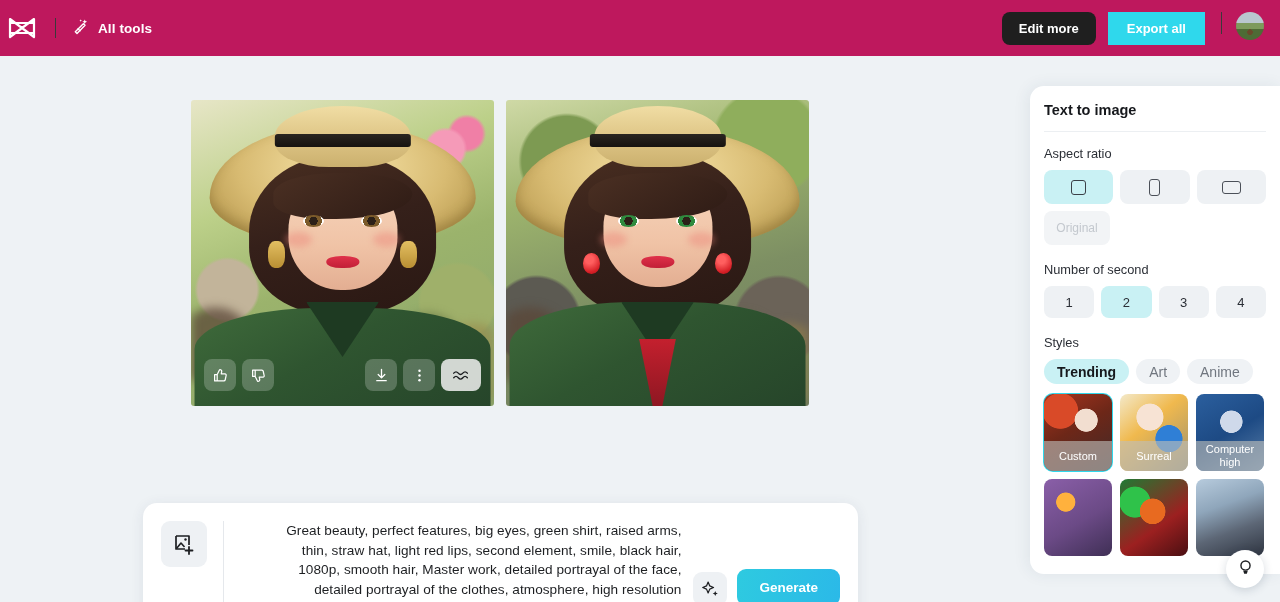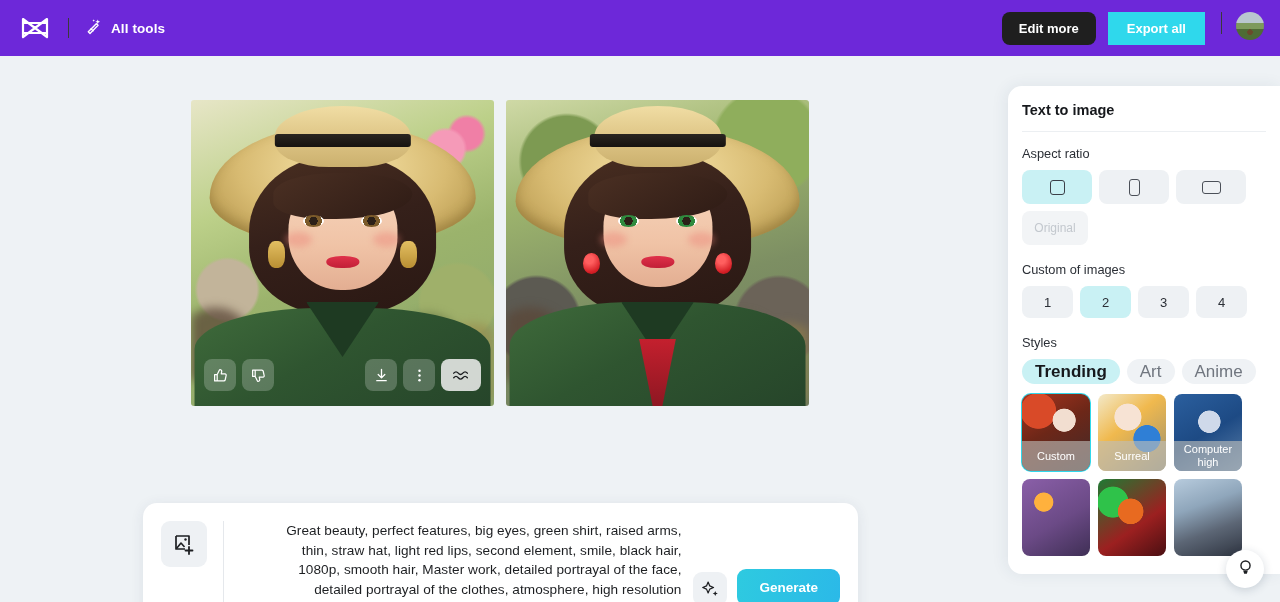--- a/index.html
+++ b/index.html
@@ -7,23 +7,23 @@
     width: 1280px; height: 602px;
     font-family: "Liberation Sans", sans-serif;
     background: #eef2f5;
     overflow: hidden;
   }
 
   
   .topbar {
     position: absolute; top: 0; left: 0;
     width: 1280px; height: 56px;
-    background: #6d28d9;
+    background: #be185d;
     display: flex; align-items: center;
-    padding: 0 16px 0 18px;
+    padding: 0 16px 0 5px;
     z-index: 30;
   }
   .logo { width: 34px; height: 34px; display: flex; align-items: center; justify-content: center; }
   .bar-div { width: 1px; height: 20px; background: #3a3a3a; margin: 0 16px; }
   .alltools { display: flex; align-items: center; gap: 9px; cursor: pointer; }
   .alltools .lbl { color: #fff; font-size: 13.5px; font-weight: bold; letter-spacing: .1px; }
   .topbar-right { margin-left: auto; display: flex; align-items: flex-start; gap: 12px; }
   .btn-editmore {
     background: #1f1f1f; color: #fff; font-size: 13px; font-weight: bold;
     border: none; border-radius: 8px; padding: 9px 17px; cursor: pointer;
@@ -170,21 +170,21 @@
   }
   .btn-generate {
     background: linear-gradient(100deg, #2ecae0, #2bb9e8);
     color: #fff; font-size: 13.5px; font-weight: bold;
     border: none; border-radius: 9px; padding: 11px 22px; cursor: pointer;
   }
 
   
   .panel {
     position: absolute; right: 0; top: 86px;
-    width: 272px; height: 488px;
+    width: 250px; height: 488px;
     background: #fff;
     border-radius: 14px 0 0 14px;
     box-shadow: -2px 0 16px rgba(40,60,90,.08);
     overflow: hidden;
   }
   .panel-title { font-size: 14.5px; font-weight: bold; color: #16181c; padding: 16px 16px 13px 14px; }
   .panel-hr { height: 1px; background: #eceff2; margin: 0 14px; }
   .panel-body { padding: 14px 14px 0 14px; }
   .sec-label { font-size: 12.8px; color: #2b2f36; margin-bottom: 9px; }
   .sec-label.mt { margin-top: 17px; }
@@ -207,21 +207,21 @@
   .num-btn {
     width: 51px; height: 32px; border-radius: 8px; background: #eef1f4;
     display: flex; align-items: center; justify-content: center;
     font-size: 13px; color: #2b2f36; cursor: pointer;
   }
   .num-btn.sel { background: #c9f1f4; }
 
   .styletabs { display: flex; gap: 7px; margin-bottom: 10px; }
   .stab {
     height: 25px; padding: 0 13px; border-radius: 13px; background: #eff2f5;
-    display: flex; align-items: center; font-size: 17px; color: #70767f; cursor: pointer;
+    display: flex; align-items: center; font-size: 14px; color: #70767f; cursor: pointer;
   }
   .stab.sel { background: #c9f1f4; color: #16181c; font-weight: bold; }
 
   .stylegrid { display: flex; flex-wrap: wrap; gap: 8px; }
   .scard {
     position: relative; width: 68px; height: 77px; border-radius: 8px;
     overflow: hidden; cursor: pointer;
   }
   .scard.sel { outline: 2.5px solid #2fd8ec; outline-offset: -1px; border-radius: 9px; }
   .scard .thumb { position: absolute; inset: 0; }
@@ -412,21 +412,21 @@
       </div>
       <div class="ratio-btn">
         <span class="pt"></span>
       </div>
       <div class="ratio-btn">
         <span class="ls"></span>
       </div>
     </div>
     <div class="ratio-btn orig">Original</div>
 
-    <div class="sec-label mt">Custom of images</div>
+    <div class="sec-label mt">Number of second</div>
     <div class="num-row">
       <div class="num-btn">1</div>
       <div class="num-btn sel">2</div>
       <div class="num-btn">3</div>
       <div class="num-btn">4</div>
     </div>
 
     <div class="sec-label mt">Styles</div>
     <div class="styletabs">
       <div class="stab sel">Trending</div>

